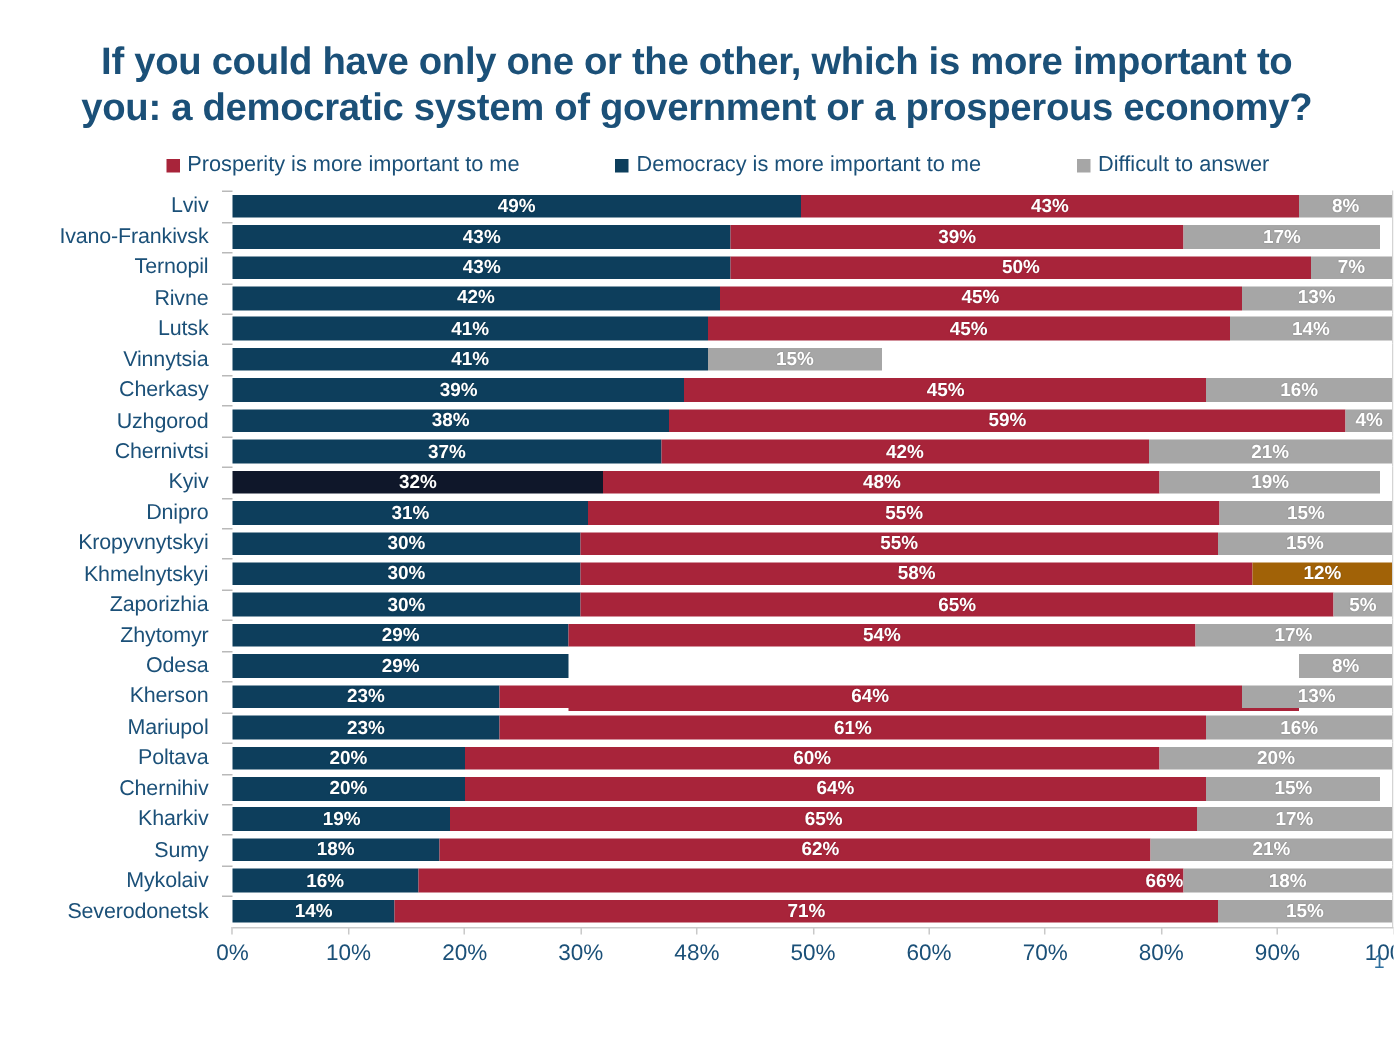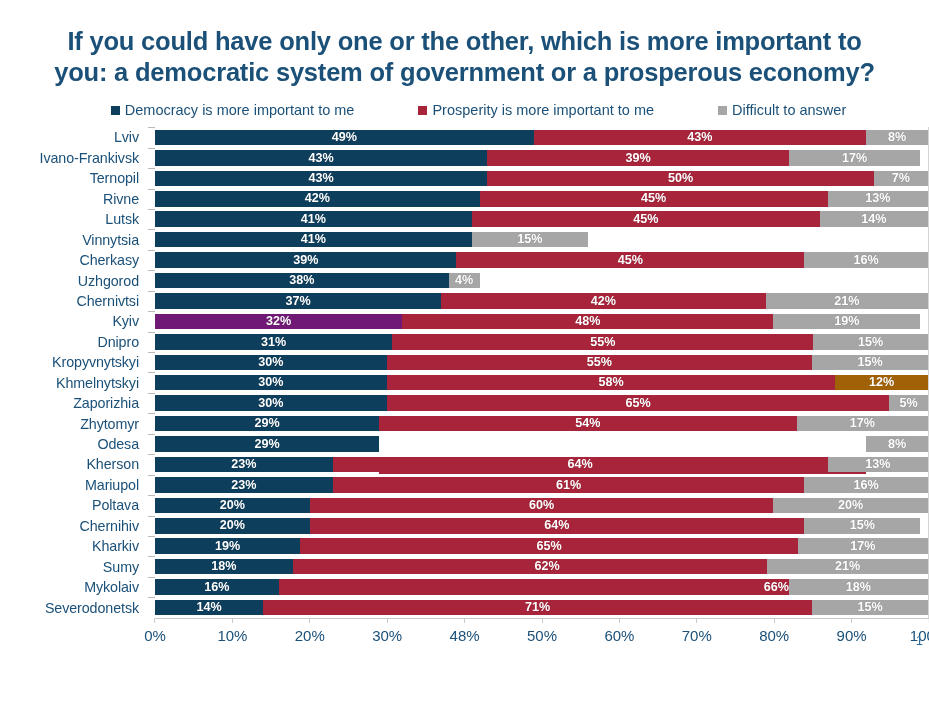--- a/index.html
+++ b/index.html
@@ -166,26 +166,26 @@
     color: #2e6f9e;
   }
 </style>
 </head>
 <body>
 
 <h1 id="chart-title">If you could have only one or the other, which is more important to you: a democratic system of government or a prosperous economy?</h1>
 
 <div id="legend">
     <div class="legend-item">
+      <span class="legend-swatch" style="background: rgb(168, 36, 58);"></span>
+      <span>Prosperity is more important to me</span>
+    </div>
+    <div class="legend-item">
       <span class="legend-swatch" style="background: rgb(13, 62, 92);"></span>
       <span>Democracy is more important to me</span>
-    </div>
-    <div class="legend-item">
-      <span class="legend-swatch" style="background: rgb(168, 36, 58);"></span>
-      <span>Prosperity is more important to me</span>
     </div>
     <div class="legend-item">
       <span class="legend-swatch" style="background: rgb(166, 166, 166);"></span>
       <span>Difficult to answer</span>
     </div>
   </div>
 
 <div id="plot-wrap">
   <div id="plot">
       <div class="row">
@@ -290,20 +290,23 @@
           </div>
         </div>
       </div>
       <div class="row">
         <div class="cat-label">Uzhgorod</div>
         <div class="tick-stub"></div>
         <div class="bars">
           <div class="seg seg-a" style="width: 38%; background: rgb(13, 62, 92);">
             <span>38%</span>
           </div>
+          <div class="seg seg-b" style="width: 59%; background: rgb(168, 36, 58);">
+            <span>59%</span>
+          </div>
           <div class="seg seg-c" style="width: 4%; background: rgb(166, 166, 166);">
             <span>4%</span>
           </div>
         </div>
       </div>
       <div class="row">
         <div class="cat-label">Chernivtsi</div>
         <div class="tick-stub"></div>
         <div class="bars">
           <div class="seg seg-a" style="width: 37%; background: rgb(13, 62, 92);">
@@ -314,21 +317,21 @@
           </div>
           <div class="seg seg-c" style="width: 21%; background: rgb(166, 166, 166);">
             <span>21%</span>
           </div>
         </div>
       </div>
       <div class="row">
         <div class="cat-label">Kyiv</div>
         <div class="tick-stub"></div>
         <div class="bars">
-          <div class="seg seg-a" style="width: 32%; background: #701a75; text-align: center;">
+          <div class="seg seg-a" style="width: 32%; background: #0f172a; text-align: center;">
             <span>32%</span>
           </div>
           <div class="seg seg-b" style="width: 48%; background: rgb(168, 36, 58);">
             <span>48%</span>
           </div>
           <div class="seg seg-c" style="width: 19%; background: rgb(166, 166, 166);">
             <span>19%</span>
           </div>
         </div>
       </div>

